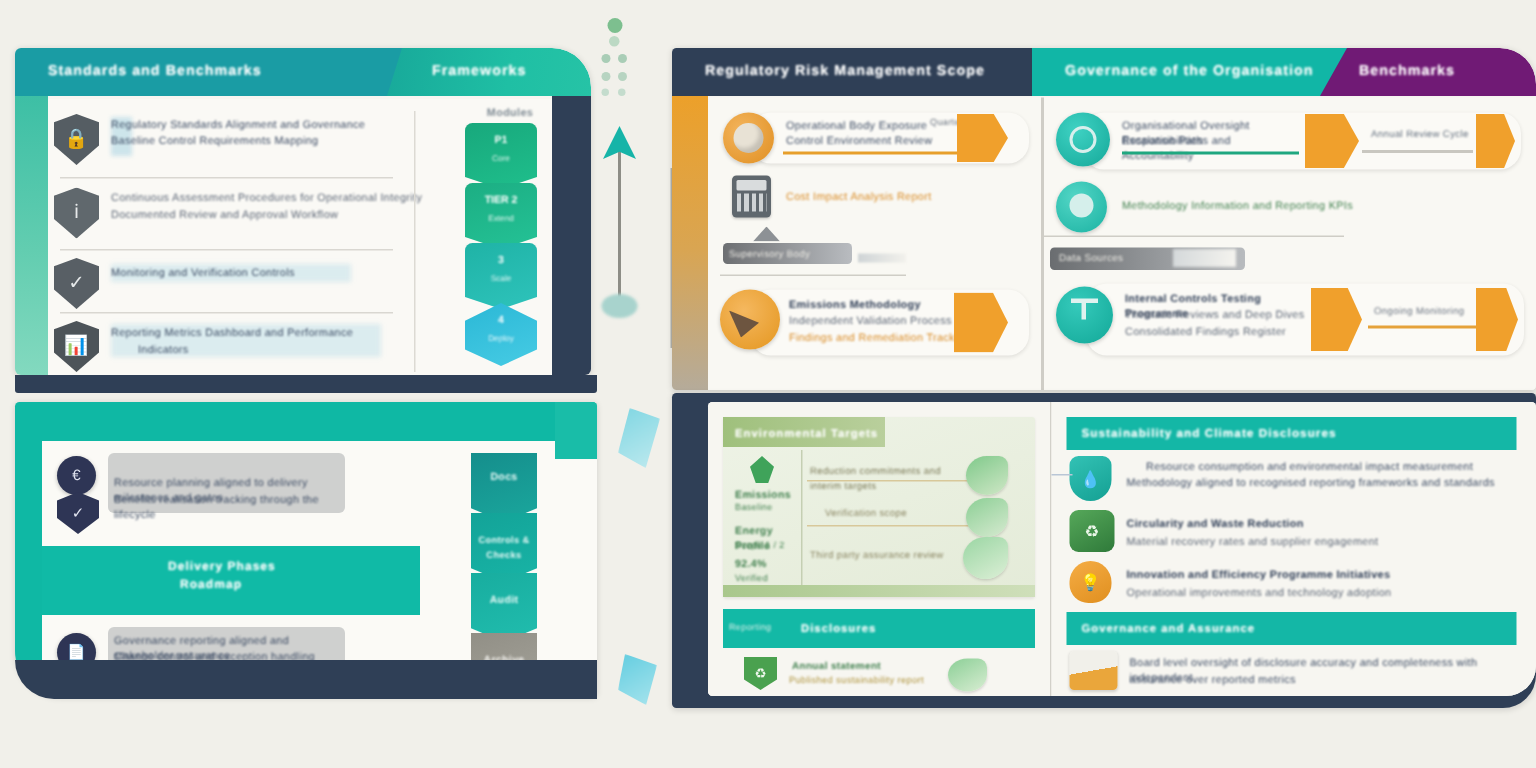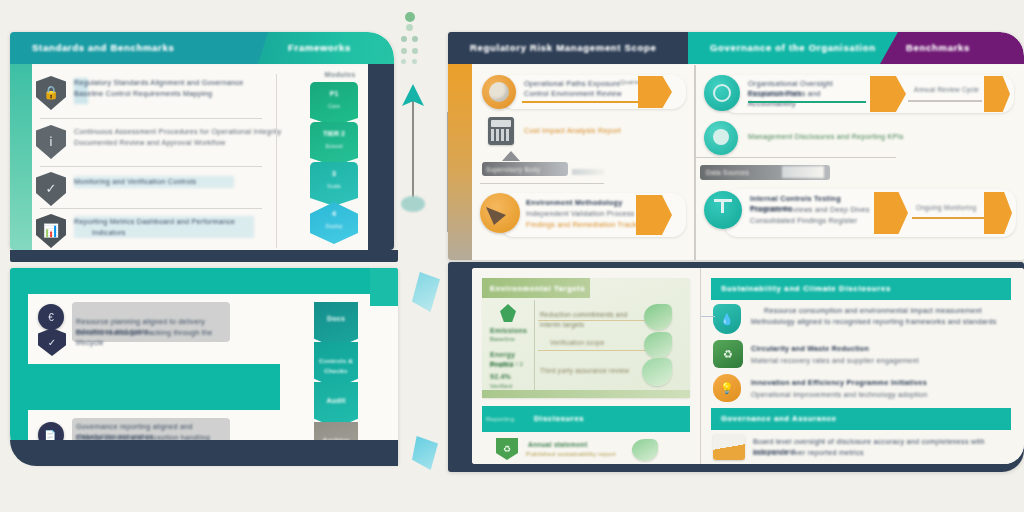--- a/index.html
+++ b/index.html
@@ -243,21 +243,21 @@
     <div class="hC">
       <div class="hdrtxt" style="position:absolute;left:26px;top:10px;width:118px;">Benchmarks</div>
     </div>
     <div class="orangebar"></div>
     <div class="colL">
 
       <div style="position:absolute;left:6px;top:8px;width:216px;height:42px;">
         <div class="pill" style="left:22px;top:2px;width:186px;height:34px;"></div>
         <div class="circicon" style="left:4px;top:2px;width:34px;height:34px;background:radial-gradient(circle at 35% 35%,#f3b45c,#e08f22);"></div>
         <div style="position:absolute;left:11px;top:9px;width:20px;height:20px;border-radius:50%;background:#e8e2d5;box-shadow:inset -3px -3px 3px rgba(0,0,0,.15);"></div>
-        <div class="bodytxt" style="position:absolute;left:46px;top:6px;width:116px;">Operational Paths Exposure</div>
+        <div class="bodytxt" style="position:absolute;left:46px;top:6px;width:116px;">Operational Body Exposure</div>
         <div class="bodytxt" style="position:absolute;left:46px;top:16px;width:116px;">Control Environment Review</div>
         <div class="bodytxt" style="position:absolute;left:142px;top:5px;width:58px;font-size:6px;color:#6a7380;">Quarterly</div>
         <div style="position:absolute;left:44px;top:28px;width:120px;height:2px;background:#e79f2b;"></div>
         <div class="chev" style="left:160px;top:3px;width:34px;height:32px;"></div>
       </div>
 
       <div style="position:absolute;left:6px;top:50px;width:216px;height:34px;">
         <div style="position:absolute;left:10px;top:2px;width:26px;height:28px;background:#5f676d;border-radius:3px;box-shadow:0 1px 2px rgba(0,0,0,.2);"></div>
         <div style="position:absolute;left:13px;top:5px;width:20px;height:7px;background:#d9dcdd;border-radius:1px;"></div>
         <div style="position:absolute;left:13px;top:14px;width:20px;height:12px;background:repeating-linear-gradient(90deg,#cfd3d5 0 3px,#5f676d 3px 5px);"></div>
@@ -269,21 +269,21 @@
         <div class="ghost" style="left:4px;top:11px;width:86px;height:14px;"></div>
         <div class="bodytxt" style="position:absolute;left:8px;top:14px;width:80px;color:#eceae4;font-size:6.4px;">Supervisory Body</div>
         <div style="position:absolute;left:94px;top:18px;width:32px;height:6px;background:linear-gradient(90deg,#cfd4d6,#f2f1ec);filter:blur(.8px);"></div>
         <div style="position:absolute;left:2px;top:32px;width:124px;height:1.2px;background:#cfcdc6;"></div>
       </div>
 
       <div style="position:absolute;left:6px;top:124px;width:216px;height:52px;">
         <div class="pill" style="left:22px;top:4px;width:186px;height:44px;"></div>
         <div class="circicon" style="left:2px;top:4px;width:40px;height:40px;background:radial-gradient(circle at 40% 35%,#f5b85f,#e4961f);"></div>
         <div style="position:absolute;left:8px;top:18px;width:20px;height:18px;background:#6d5540;clip-path:polygon(0 0,100% 45%,40% 100%);"></div>
-        <div class="bodytxt bold" style="position:absolute;left:48px;top:9px;width:120px;">Environment Methodology</div>
+        <div class="bodytxt bold" style="position:absolute;left:48px;top:9px;width:120px;">Emissions Methodology</div>
         <div class="bodytxt alt" style="position:absolute;left:48px;top:20px;width:120px;">Independent Validation Process</div>
         <div class="bodytxt orange" style="position:absolute;left:48px;top:31px;width:130px;">Findings and Remediation Tracking</div>
         <div class="chev" style="left:158px;top:6px;width:36px;height:40px;"></div>
       </div>
     </div>
 
     <div class="vdiv"></div>
 
     <div class="colR">
       <div style="position:absolute;left:6px;top:8px;width:318px;height:44px;">
@@ -295,21 +295,21 @@
         <div style="position:absolute;left:46px;top:28px;width:118px;height:2.4px;background:#1fa780;"></div>
         <div class="chev" style="left:168px;top:3px;width:36px;height:36px;"></div>
         <div class="bodytxt" style="position:absolute;left:212px;top:12px;width:78px;font-size:6.4px;color:#64707f;">Annual Review Cycle</div>
         <div style="position:absolute;left:206px;top:27px;width:74px;height:2px;background:#c9c7c0;"></div>
         <div class="chev" style="left:282px;top:3px;width:26px;height:36px;"></div>
       </div>
 
       <div style="position:absolute;left:6px;top:54px;width:318px;height:38px;">
         <div class="circicon" style="left:2px;top:2px;width:34px;height:34px;background:radial-gradient(circle at 38% 32%,#53d6c6,#1bb2a2);"></div>
         <div style="position:absolute;left:11px;top:10px;width:16px;height:16px;border-radius:50%;background:#d5efeb;"></div>
-        <div class="bodytxt green" style="position:absolute;left:46px;top:13px;width:190px;">Management Disclosures and Reporting KPIs</div>
+        <div class="bodytxt green" style="position:absolute;left:46px;top:13px;width:190px;">Methodology Information and Reporting KPIs</div>
       </div>
 
       <div style="position:absolute;left:0px;top:92px;width:324px;height:30px;">
         <div style="position:absolute;left:0px;top:0px;width:200px;height:1.2px;background:#cfcdc6;"></div>
         <div class="ghost" style="left:4px;top:8px;width:130px;height:15px;background:linear-gradient(90deg,#6a6d70,#b8bbbe);"></div>
         <div class="bodytxt" style="position:absolute;left:10px;top:11px;width:90px;color:#eeece6;font-size:6.6px;">Data Sources</div>
         <div style="position:absolute;left:86px;top:9px;width:42px;height:12px;background:linear-gradient(100deg,#d4d8da,#f5f4ef);filter:blur(.9px);"></div>
       </div>
 
       <div style="position:absolute;left:6px;top:122px;width:318px;height:56px;">
@@ -331,20 +331,24 @@
   <div id="bl">
     <div class="white1">
       <div class="navycirc" style="left:10px;top:10px;">€</div>
       <div style="position:absolute;left:10px;top:34px;width:28px;height:28px;background:#2e3555;
                   clip-path:polygon(50% 0,100% 20%,100% 62%,50% 100%,0 62%,0 20%);
                   display:flex;align-items:center;justify-content:center;color:#e4e7f2;font-size:10px;">✓</div>
       <div class="graybox" style="left:44px;top:8px;width:158px;height:40px;"></div>
       <div class="bodytxt" style="position:absolute;left:48px;top:34px;width:148px;">Benefits realisation tracking through the lifecycle</div>
       <div class="bodytxt" style="position:absolute;left:48px;top:23px;width:150px;">Resource planning aligned to delivery milestones and gates</div>
     </div>
+    <div class="band2">
+      <div class="hdrtxt" style="position:absolute;left:84px;top:9px;width:150px;font-size:8px;">Delivery Phases</div>
+      <div class="hdrtxt" style="position:absolute;left:92px;top:21px;width:100px;font-size:8px;">Roadmap</div>
+    </div>
     <div class="white2">
       <div class="navycirc" style="left:10px;top:12px;">📄</div>
       <div class="graybox" style="left:44px;top:8px;width:158px;height:28px;"></div>
       <div class="bodytxt" style="position:absolute;left:48px;top:12px;width:150px;">Governance reporting aligned and stakeholder assurance</div>
       <div class="bodytxt" style="position:absolute;left:48px;top:23px;width:140px;">Change control and exception handling procedures</div>
       <div style="position:absolute;left:28px;top:42px;width:200px;height:1.2px;background:#d6d4cd;"></div>
     </div>
 
     <div class="rightcol">
       <div class="tag3d" style="left:34px;top:8px;background:linear-gradient(160deg,#158e8c,#1aa79d);">

